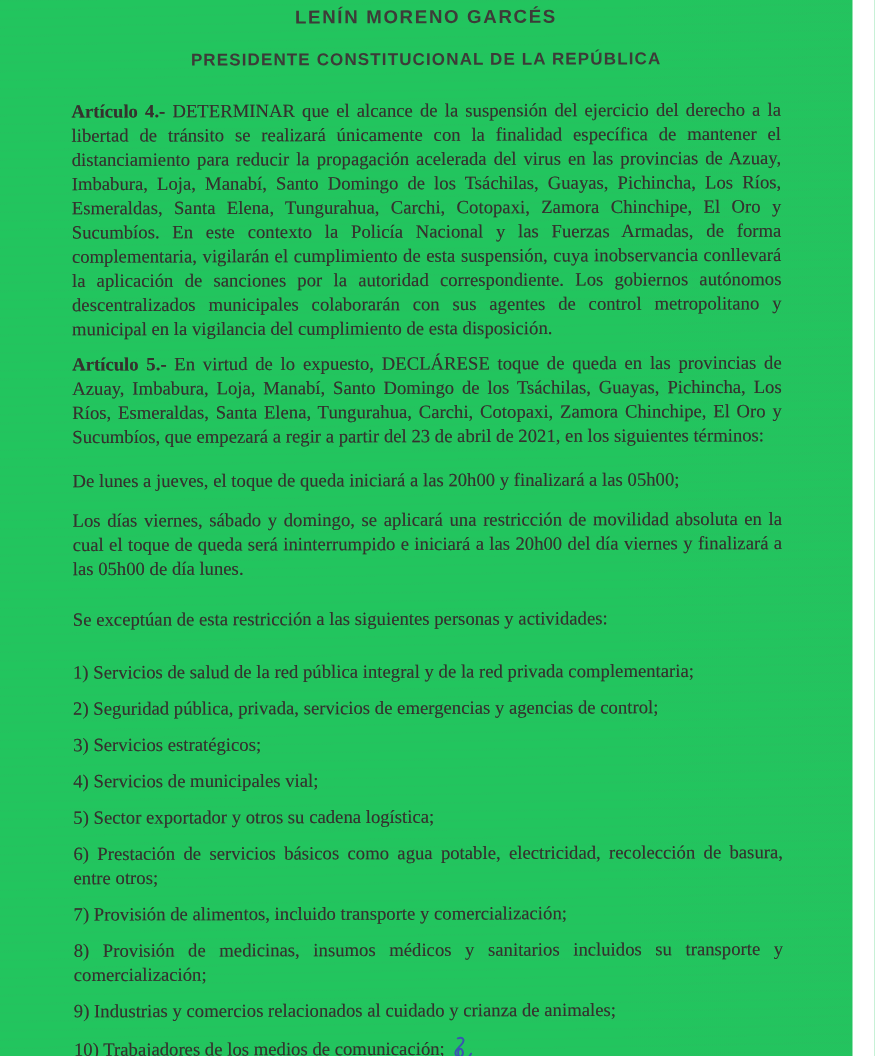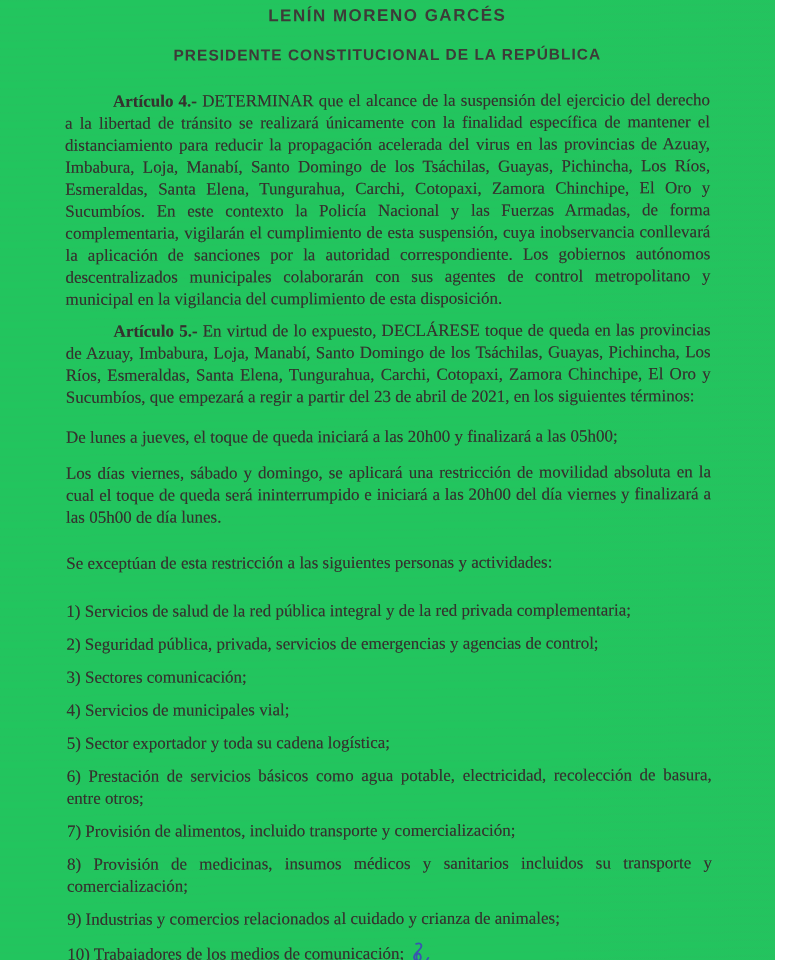--- a/index.html
+++ b/index.html
@@ -49,21 +49,21 @@
     letter-spacing: 1px;
     margin: 20px 0 0 0;
   }
   .body-text {
     font-size: 17px;
     line-height: 22px;
     text-align: justify;
     margin: 0;
     text-shadow: 0 0 0.5px rgba(60,58,54,0.55);
   }
-  .art-label { font-weight: bold; margin-left: 48px; }
+  .art-label { font-weight: bold; }
   .p-art4      { margin-top: 26px; }
   .p-art5      { margin-top: 10px; }
   .p-lunes     { margin-top: 18px; }
   .p-viernes   { margin-top: 14px; }
   .p-exceptuan { margin-top: 24px; }
   .exceptions  { margin-top: 26px; }
   .exception-item { margin-bottom: 11px; }
   .ink-mark {
     display: inline-block;
     vertical-align: -12px;
@@ -87,23 +87,23 @@
 
     <p class="body-text p-lunes">De lunes a jueves, el toque de queda iniciará a las 20h00 y finalizará a las 05h00;</p>
 
     <p class="body-text p-viernes">Los días viernes, sábado y domingo, se aplicará una restricción de movilidad absoluta en la cual el toque de queda será ininterrumpido e iniciará a las 20h00 del día viernes y finalizará a las 05h00 de día lunes.</p>
 
     <p class="body-text p-exceptuan">Se exceptúan de esta restricción a las siguientes personas y actividades:</p>
 
     <div class="exceptions">
       <p class="body-text exception-item"><span>1)</span> <span>Servicios de salud de la red pública integral y de la red privada complementaria;</span></p>
       <p class="body-text exception-item"><span>2)</span> <span>Seguridad pública, privada, servicios de emergencias y agencias de control;</span></p>
-      <p class="body-text exception-item"><span>3)</span> <span>Sectores comunicación;</span></p>
+      <p class="body-text exception-item"><span>3)</span> <span>Servicios estratégicos;</span></p>
       <p class="body-text exception-item"><span>4)</span> <span>Servicios de municipales vial;</span></p>
-      <p class="body-text exception-item"><span>5)</span> <span>Sector exportador y toda su cadena logística;</span></p>
+      <p class="body-text exception-item"><span>5)</span> <span>Sector exportador y otros su cadena logística;</span></p>
       <p class="body-text exception-item"><span>6)</span> <span>Prestación de servicios básicos como agua potable, electricidad, recolección de basura, entre otros;</span></p>
       <p class="body-text exception-item"><span>7)</span> <span>Provisión de alimentos, incluido transporte y comercialización;</span></p>
       <p class="body-text exception-item"><span>8)</span> <span>Provisión de medicinas, insumos médicos y sanitarios incluidos su transporte y comercialización;</span></p>
       <p class="body-text exception-item"><span>9)</span> <span>Industrias y comercios relacionados al cuidado y crianza de animales;</span></p>
       <p class="body-text exception-item"><span>10)</span> <span>Trabajadores de los medios de comunicación;</span><span class="ink-mark"><svg width="26" height="30" viewBox="0 0 26 30" fill="none">
               <path d="M10 3 C 15 1, 17 5, 13 9 C 9 13, 6 16, 9 19 C 12 22, 16 18, 14 14 C 12 10, 8 15, 12 21 C 14 24, 17 26, 20 22 M 16 27 L 22 17" stroke-width="1.8" stroke-linecap="round" fill="none" stroke="#3a55b0"></path>
             </svg></span></p>
     </div>
 
   </div>

